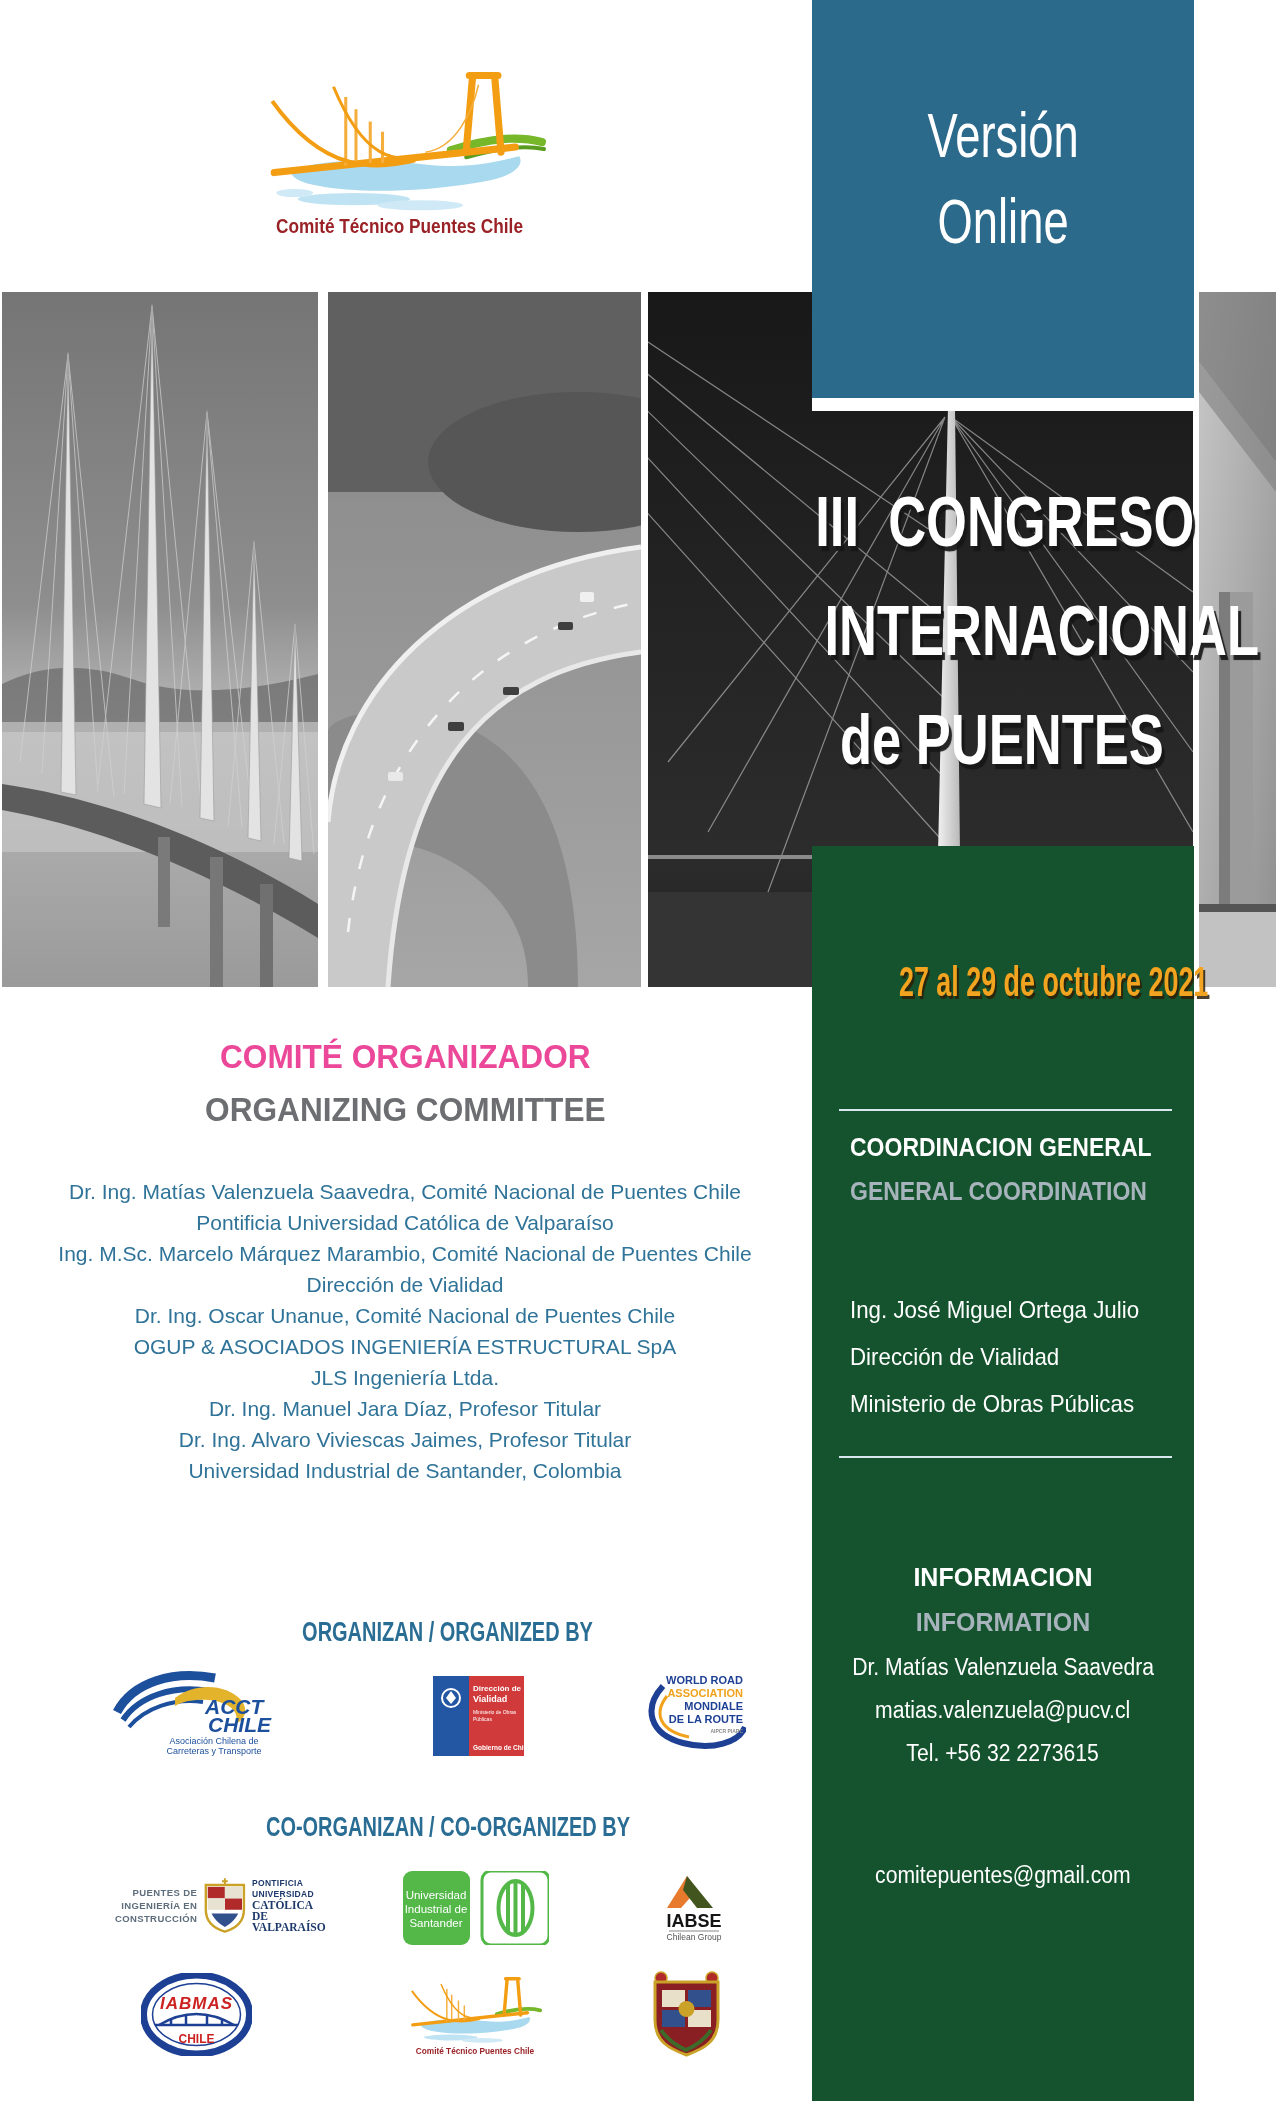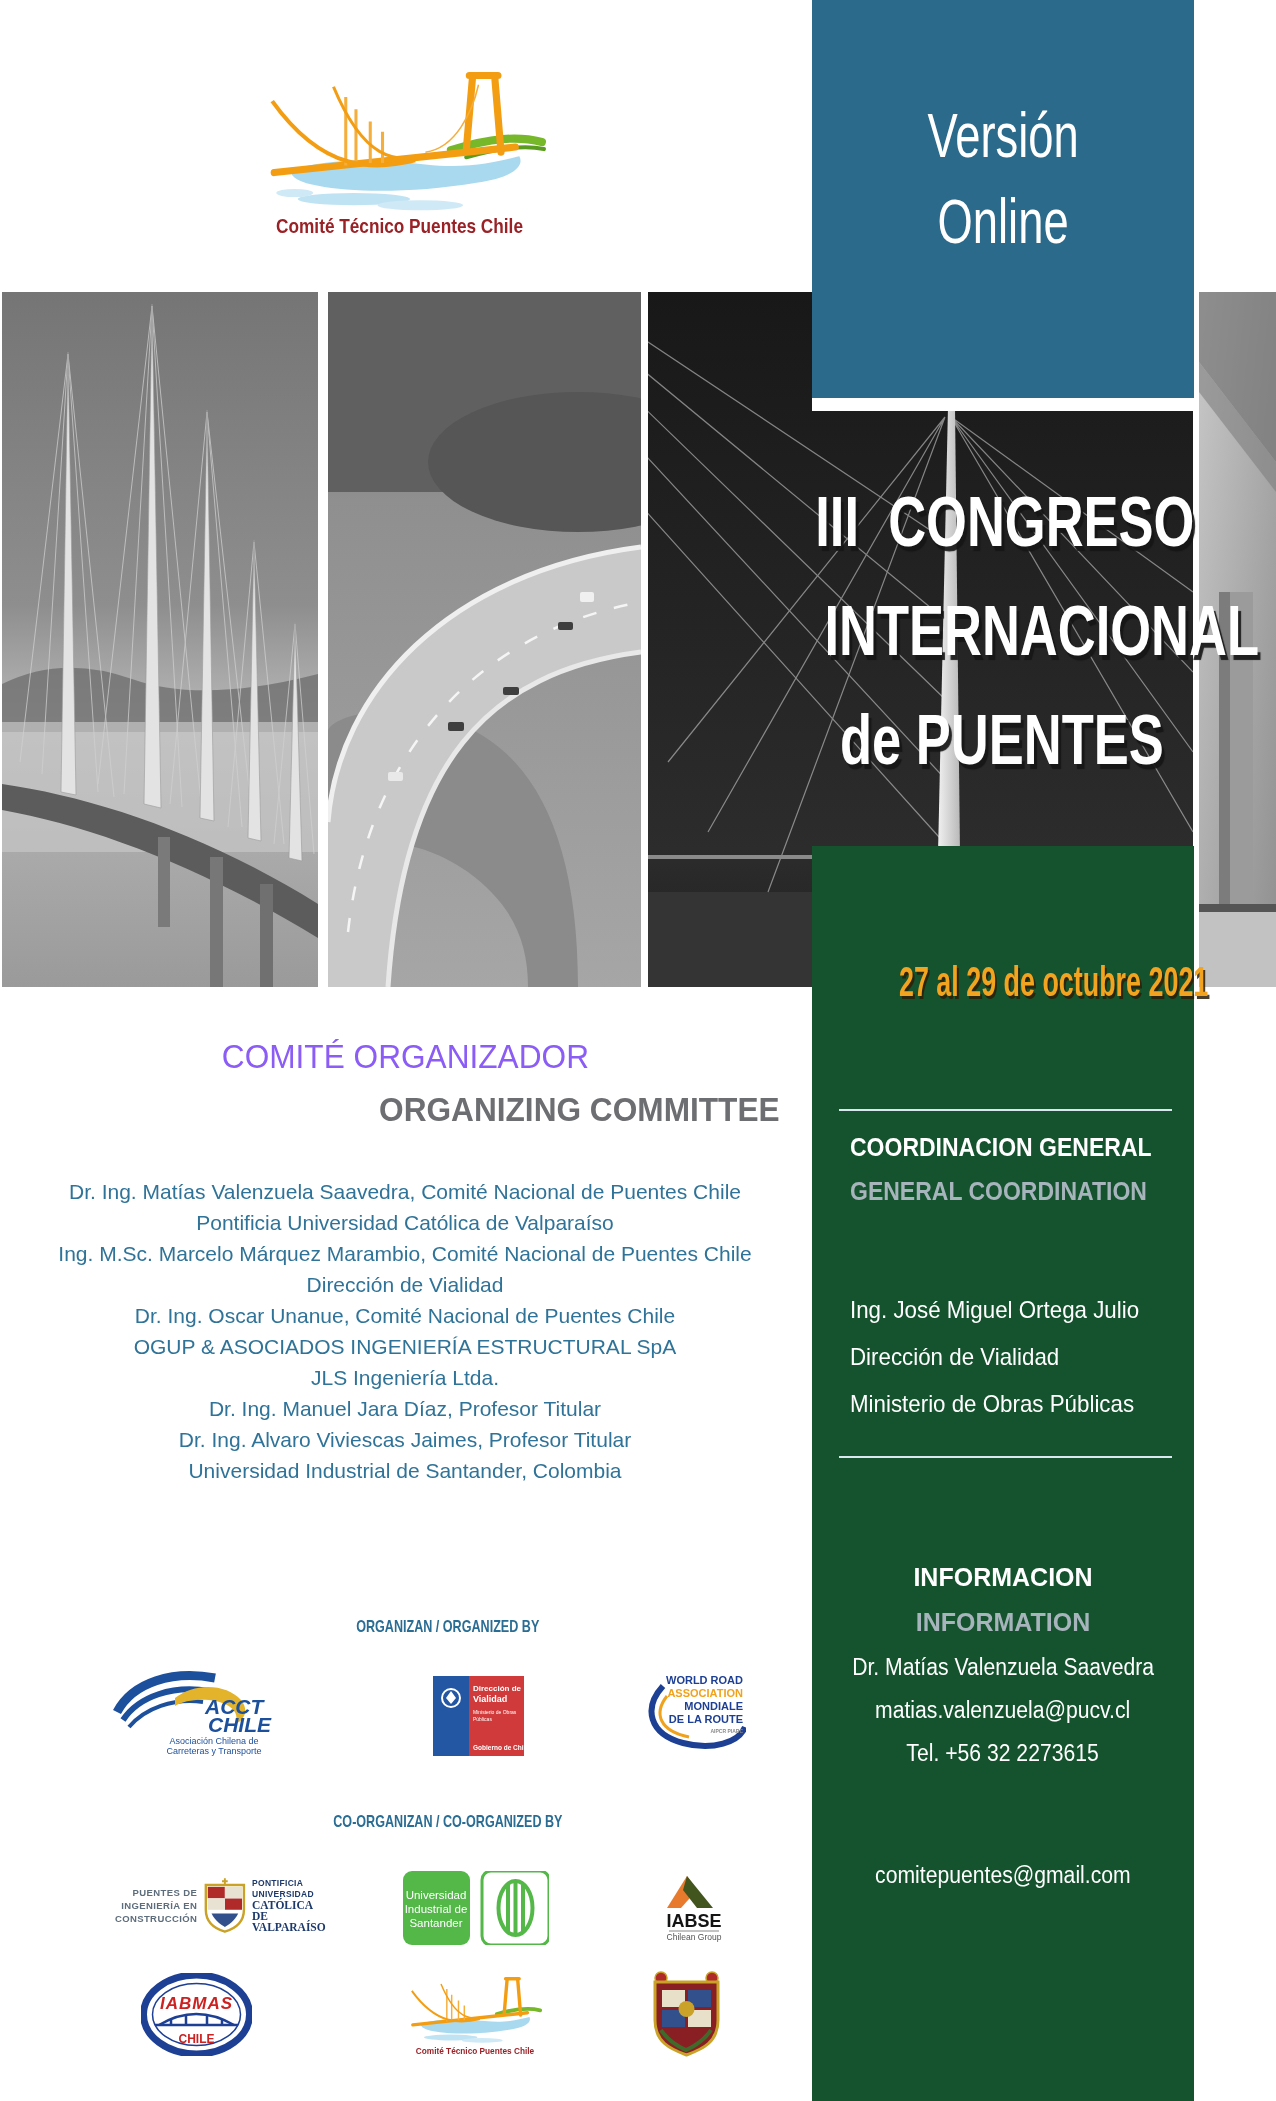--- a/index.html
+++ b/index.html
@@ -41,27 +41,27 @@
   #coord-es .sx,#coord-en .sx{transform:scaleX(0.92);transform-origin:left;}
   #coord-lines{top:440px;left:38px;font-size:24px;line-height:47px;}
   #coord-lines .sx{transform:scaleX(0.93);transform-origin:left;}
   #info-es{top:717px;left:0;right:0;text-align:center;}
   #info-en{top:762px;left:0;right:0;text-align:center;}
   #info-lines{top:800px;left:0;right:0;text-align:center;font-size:23px;line-height:43px;}
   #info-lines .sx,#email-bottom .sx{transform:scaleX(0.92);}
   #email-bottom{top:1016px;left:0;right:0;text-align:center;font-size:23px;}
   
   #committee-heading-es{left:15px;top:1037px;width:780px;text-align:center;
-    font-size:34px;font-weight:400;color:#8b5cf6;}
-  #committee-heading-en{left:15px;top:1090px;width:780px;text-align:right;
+    font-size:34px;font-weight:700;color:#ec4899;}
+  #committee-heading-en{left:15px;top:1090px;width:780px;text-align:center;
     font-size:34px;font-weight:800;color:#6d6e71;}
   #committee-heading-es .sx,#committee-heading-en .sx{transform:scaleX(0.93);}
   #committee-list{left:15px;top:1176px;width:780px;text-align:center;color:#2f7398;
     font-size:21px;line-height:31px;}
-  .section-heading{width:776px;left:60px;text-align:center;font-size:17px;font-weight:800;color:#2a6d94;}
+  .section-heading{width:776px;left:60px;text-align:center;font-size:27px;font-weight:800;color:#2a6d94;}
   .section-heading .sx{transform:scaleX(0.74);}
   #organized-heading{top:1617px;}
   #coorganized-heading{top:1812px;}
   .logo{position:absolute;}
   .logo svg{display:block;width:100%;height:100%;}
   
   #logo-pucv{left:70px;top:1872px;width:252px;height:66px;display:flex;align-items:center;}
   .pucv-left{width:128px;text-align:right;font-size:9.5px;font-weight:bold;color:#5d6d7c;
     letter-spacing:0.4px;line-height:13px;}
   .pucv-right{width:70px;text-align:left;color:#1d3a6b;line-height:11px;padding-left:4px;}

